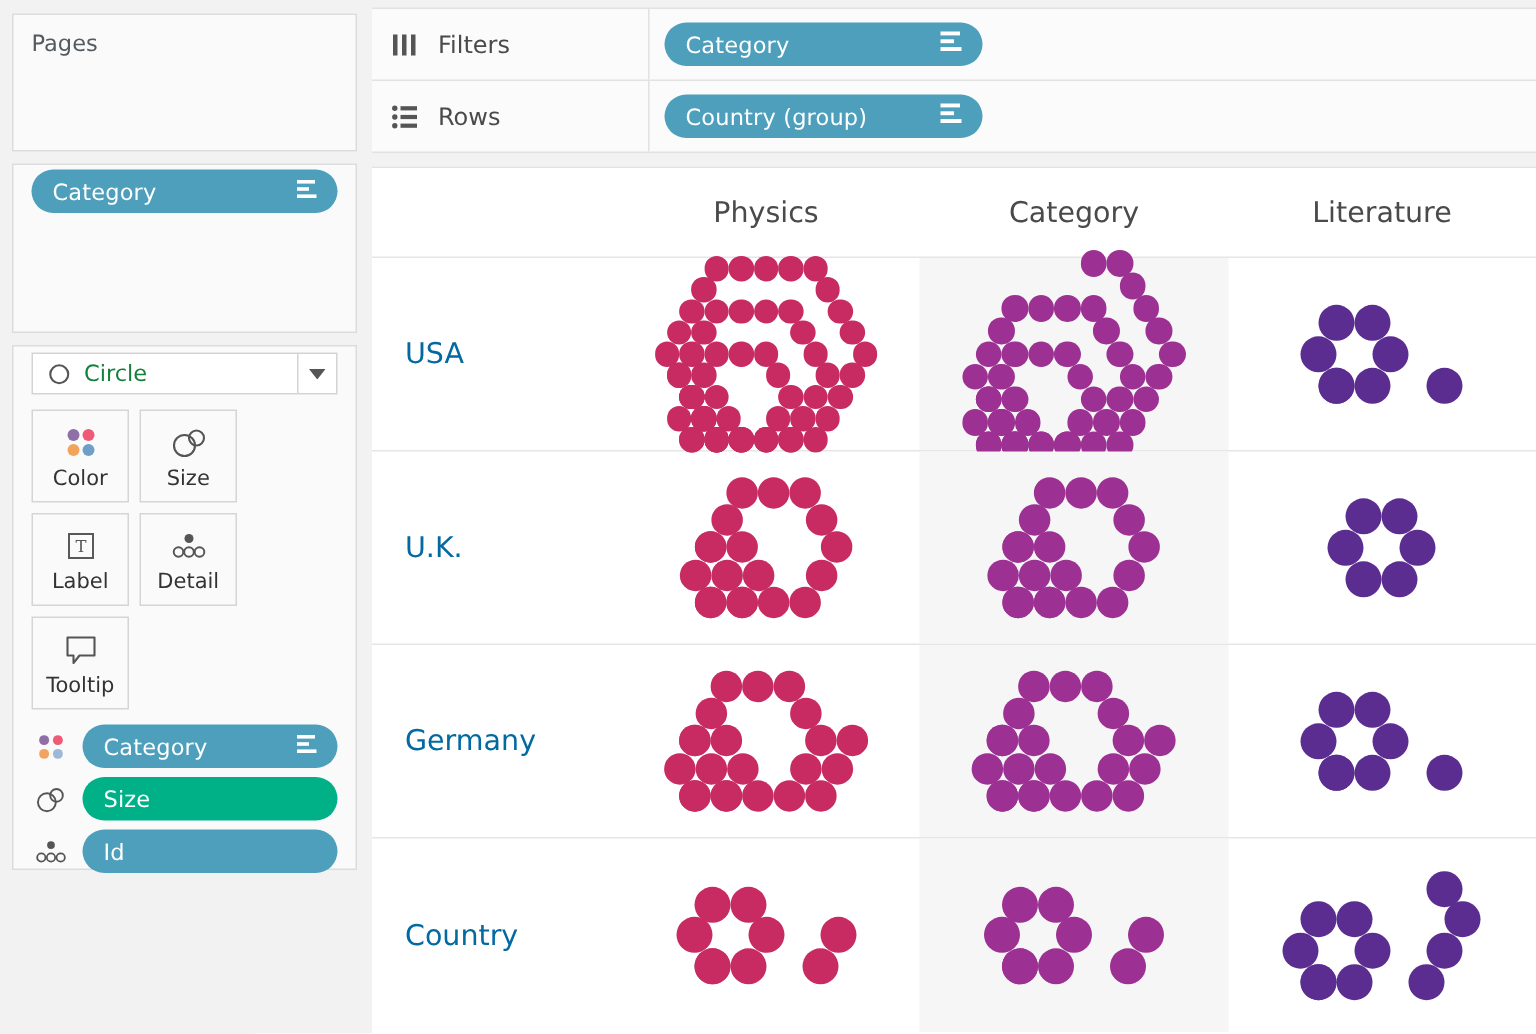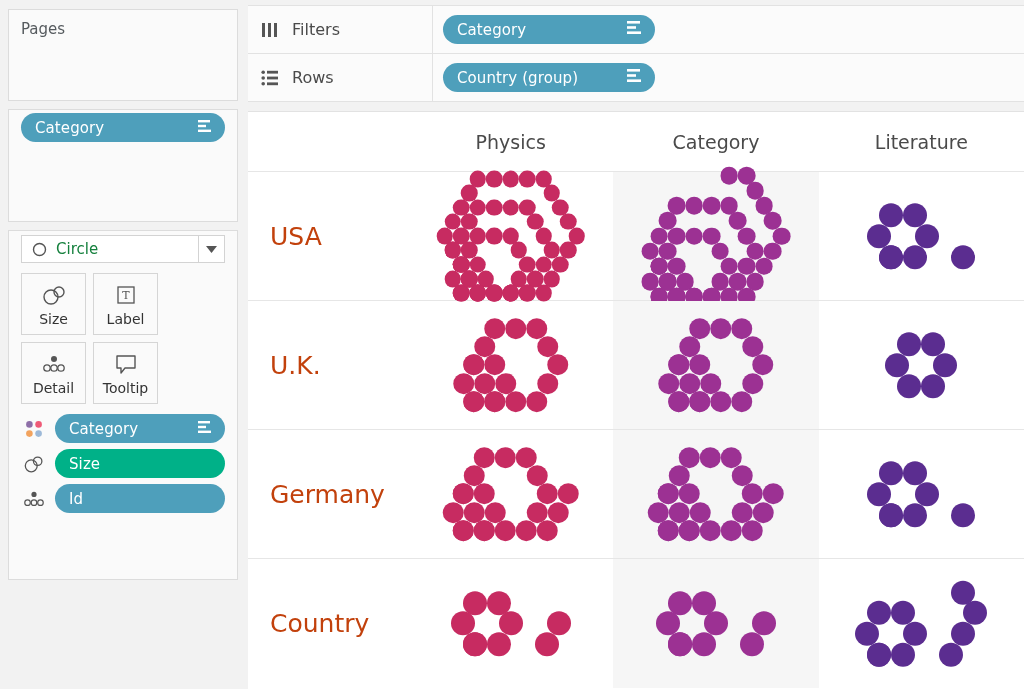--- a/index.html
+++ b/index.html
@@ -180,22 +180,22 @@
     display: flex;
     height: 129px;
     border-bottom: 1px solid #e6e6e6;
   }
   .viz-row:last-child { border-bottom: none; }
   .row-head {
     flex: 0 0 160px;
     display: flex;
     align-items: center;
     padding-left: 22px;
-    font-size: 25px;
-    color: #c2410c;
+    font-size: 19px;
+    color: #0369a1;
   }
   .cell {
     flex: 1 1 0;
     position: relative;
   }
   .cell.band { background: #f6f6f6; }
   .cluster {
     position: absolute;
     left: 50%; top: 50%;
     transform: translate(-50%, -50%);
@@ -243,20 +243,31 @@
           <span class="mt-label">Circle</span>
           <span class="mt-caret">
             <svg width="11" height="7" viewBox="0 0 11 7">
                 <polygon points="0,0 11,0 5.5,7" fill="#555"></polygon>
               </svg>
           </span>
         </div>
       </div>
 
       <div class="marks-grid">
+        <div class="mark-btn">
+          <span class="mb-icon">
+            <svg width="24" height="24" viewBox="0 0 24 24">
+              <circle cx="7" cy="7" r="4" fill="#8e6fa8"></circle>
+                <circle cx="17" cy="7" r="4" fill="#ef5a77"></circle>
+              <circle cx="7" cy="17" r="4" fill="#f2a35e"></circle>
+                <circle cx="17" cy="17" r="4" fill="#6f9ec9"></circle>
+            </svg>
+          </span>
+          <span class="mb-label">Color</span>
+        </div>
         <div class="mark-btn">
           <span class="mb-icon">
             <svg width="26" height="24" viewBox="0 0 26 24">
                 <circle cx="10" cy="14" r="7" fill="none" stroke="#555" stroke-width="1.4"></circle>
                 <circle cx="18" cy="9" r="5" fill="none" stroke="#555" stroke-width="1.4"></circle>
               </svg>
           </span>
           <span class="mb-label">Size</span>
         </div>
         <div class="mark-btn">

